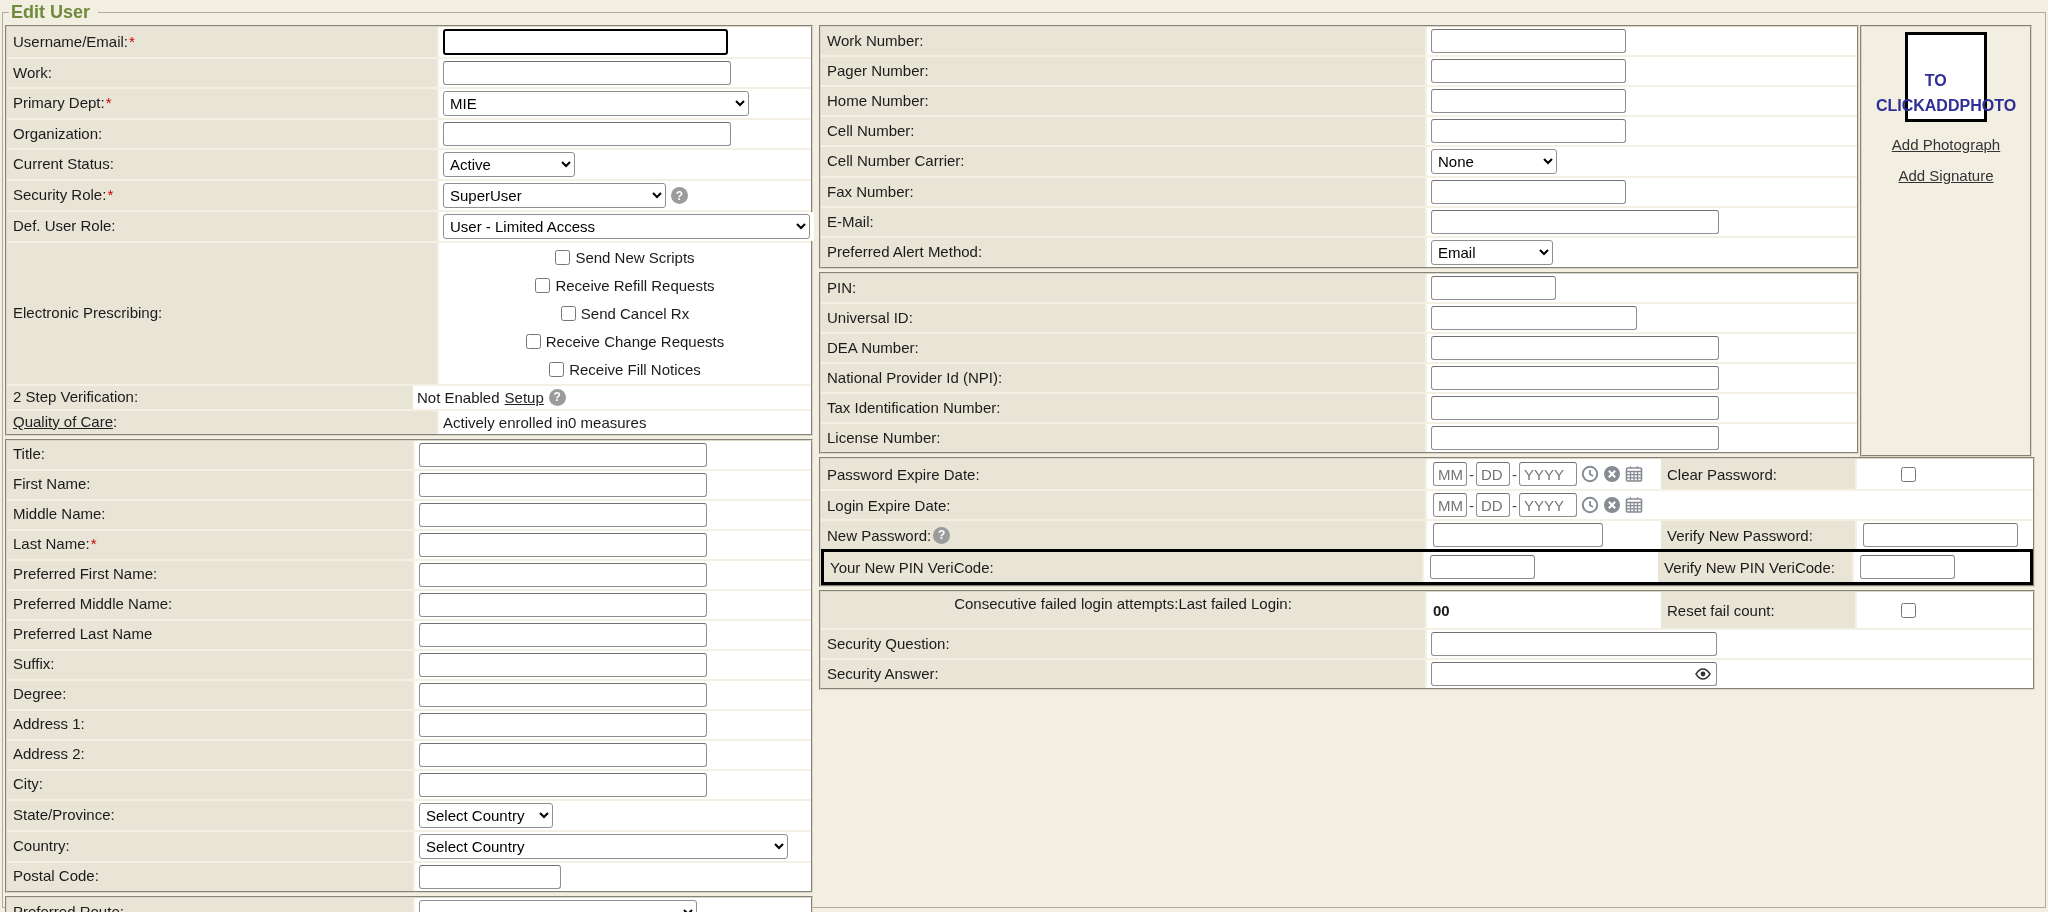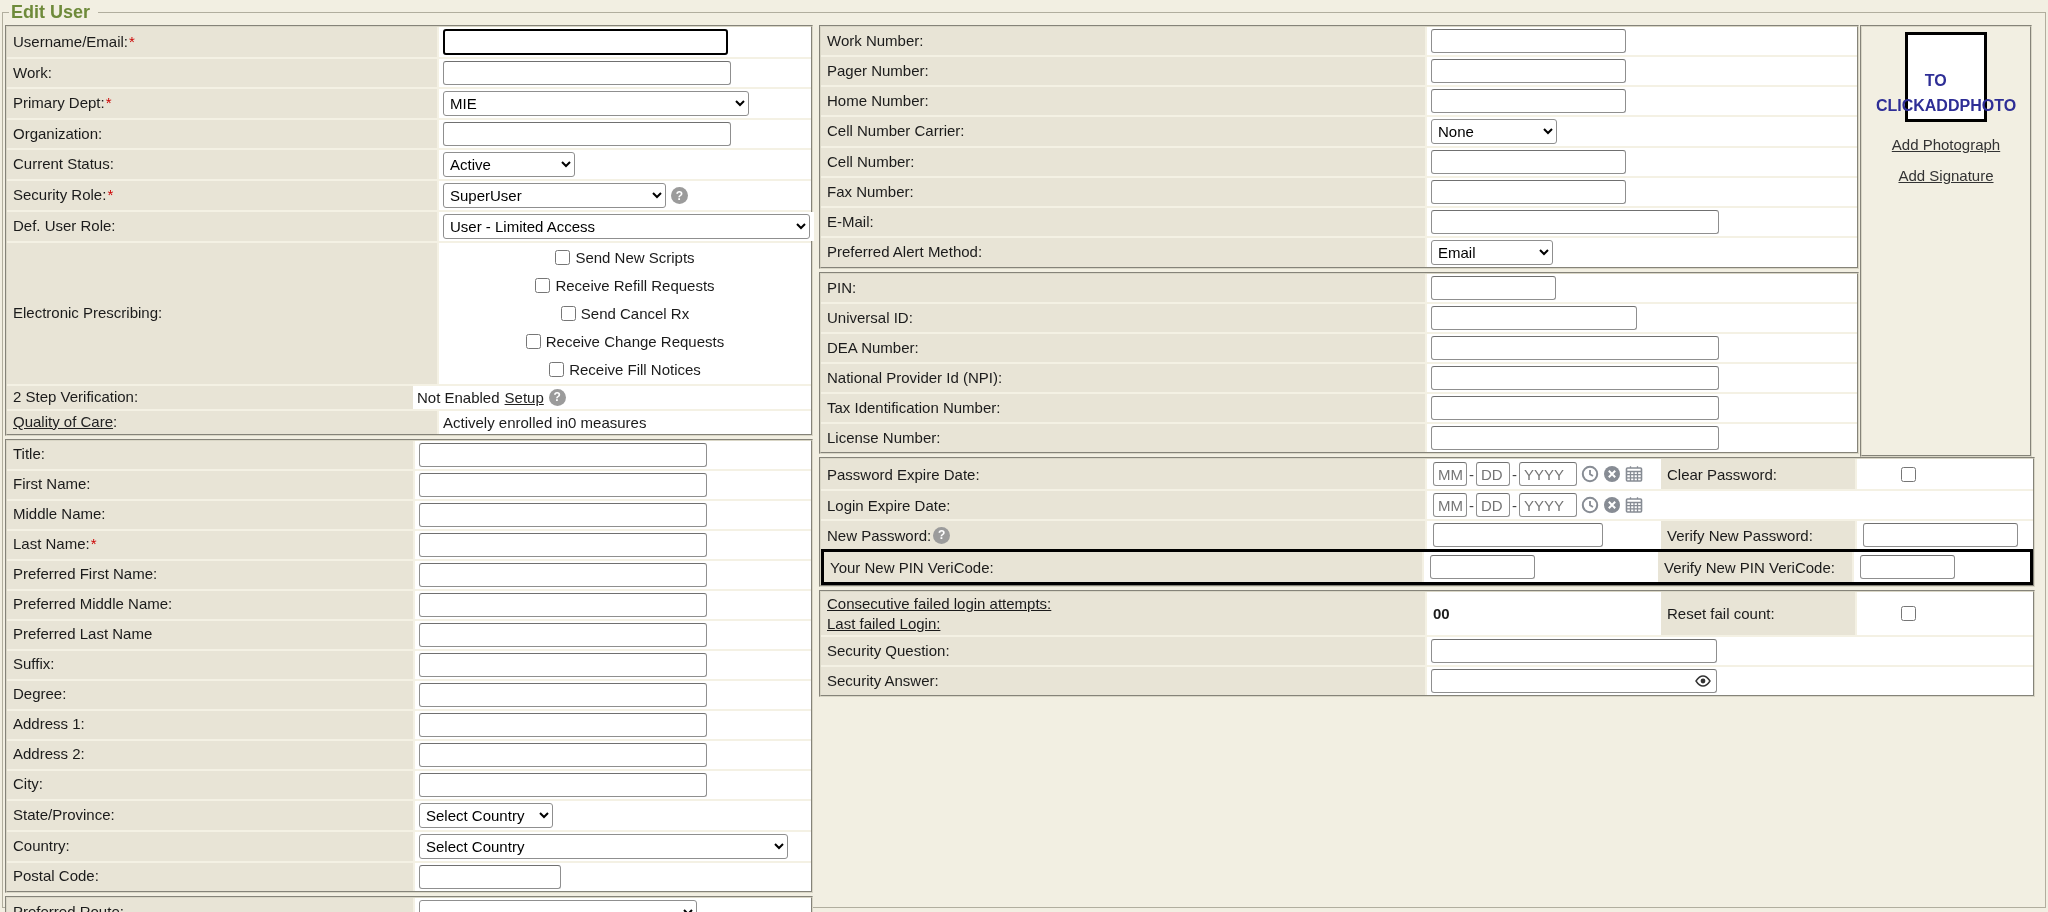--- a/index.html
+++ b/index.html
@@ -106,21 +106,21 @@
   .photo-box {
     width:82px; height:90px;
     background:#fff;
     border:3px solid #000;
     display:flex; flex-direction:row; align-items:flex-end; justify-content:center;
     color:#2e2e96; font-weight:bold; font-size:16px; line-height:1.55;
     cursor:pointer;
   }
   .photo-link { margin-top:14px; color:#333; }
   .val-bold { font-weight:bold; }
-  .two-line { display:flex; flex-direction:column; justify-content:center; line-height:1.3;text-decoration:underline; }
+  .two-line { display:flex; flex-direction:row; justify-content:center; line-height:1.3; }
   .eye-wrap { position:relative; display:inline-flex; align-items:center; }
   .eye-wrap .eye { position:absolute; right:6px; }
 </style>
 </head>
 <body>
 
 <fieldset class="main">
   <legend class="page-title">Edit User</legend>
 
   <div class="cols">
@@ -349,29 +349,29 @@
                   <input class="tin" style="width: 195px;">
                 </div>
             </div>
             <div class="row">
               <div class="lbl w3">Home Number:</div>
               <div class="fld">
                   <input class="tin" style="width: 195px;">
                 </div>
             </div>
             <div class="row">
+              <div class="lbl w3">Cell Number:</div>
+              <div class="fld">
+                  <input class="tin" style="width: 195px;">
+                </div>
+            </div>
+            <div class="row">
               <div class="lbl w3">Cell Number Carrier:</div>
               <div class="fld">
                   <select class="sel" style="width:126px"><option>None</option></select>
-                </div>
-            </div>
-            <div class="row">
-              <div class="lbl w3">Cell Number:</div>
-              <div class="fld">
-                  <input class="tin" style="width: 195px;">
                 </div>
             </div>
             <div class="row">
               <div class="lbl w3">Fax Number:</div>
               <div class="fld">
                   <input class="tin" style="width: 195px;">
                 </div>
             </div>
             <div class="row">
               <div class="lbl w3">E-Mail:</div>

